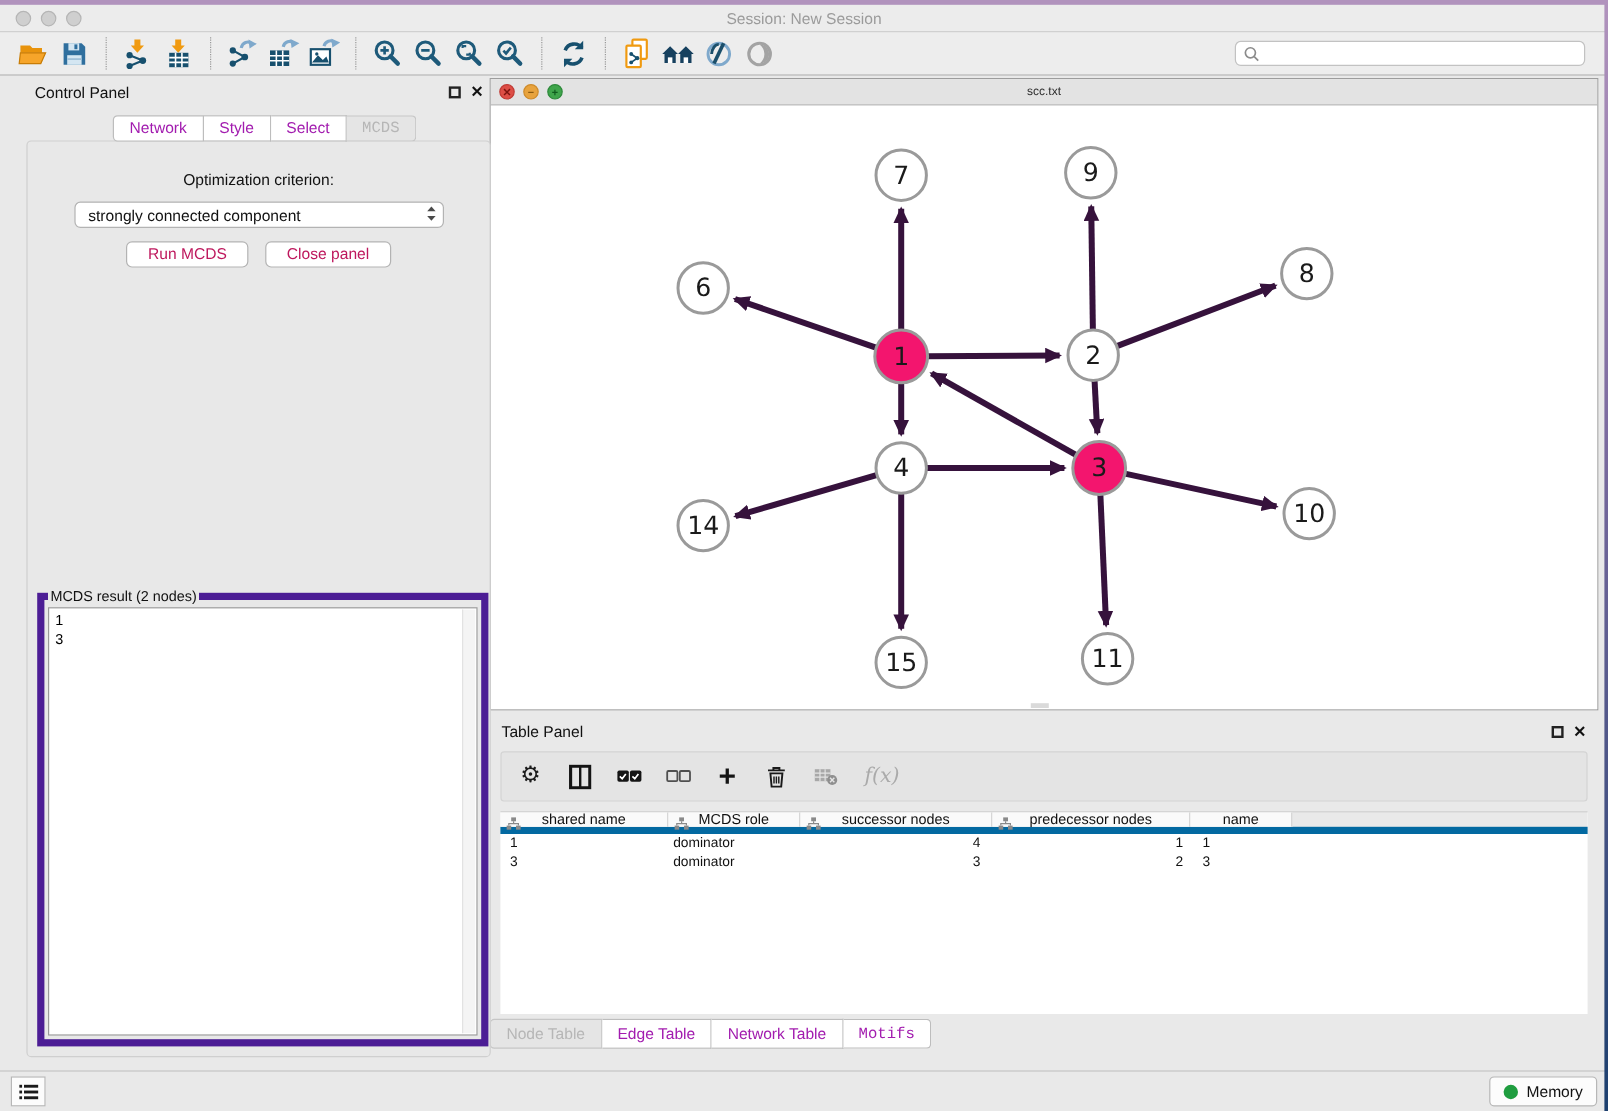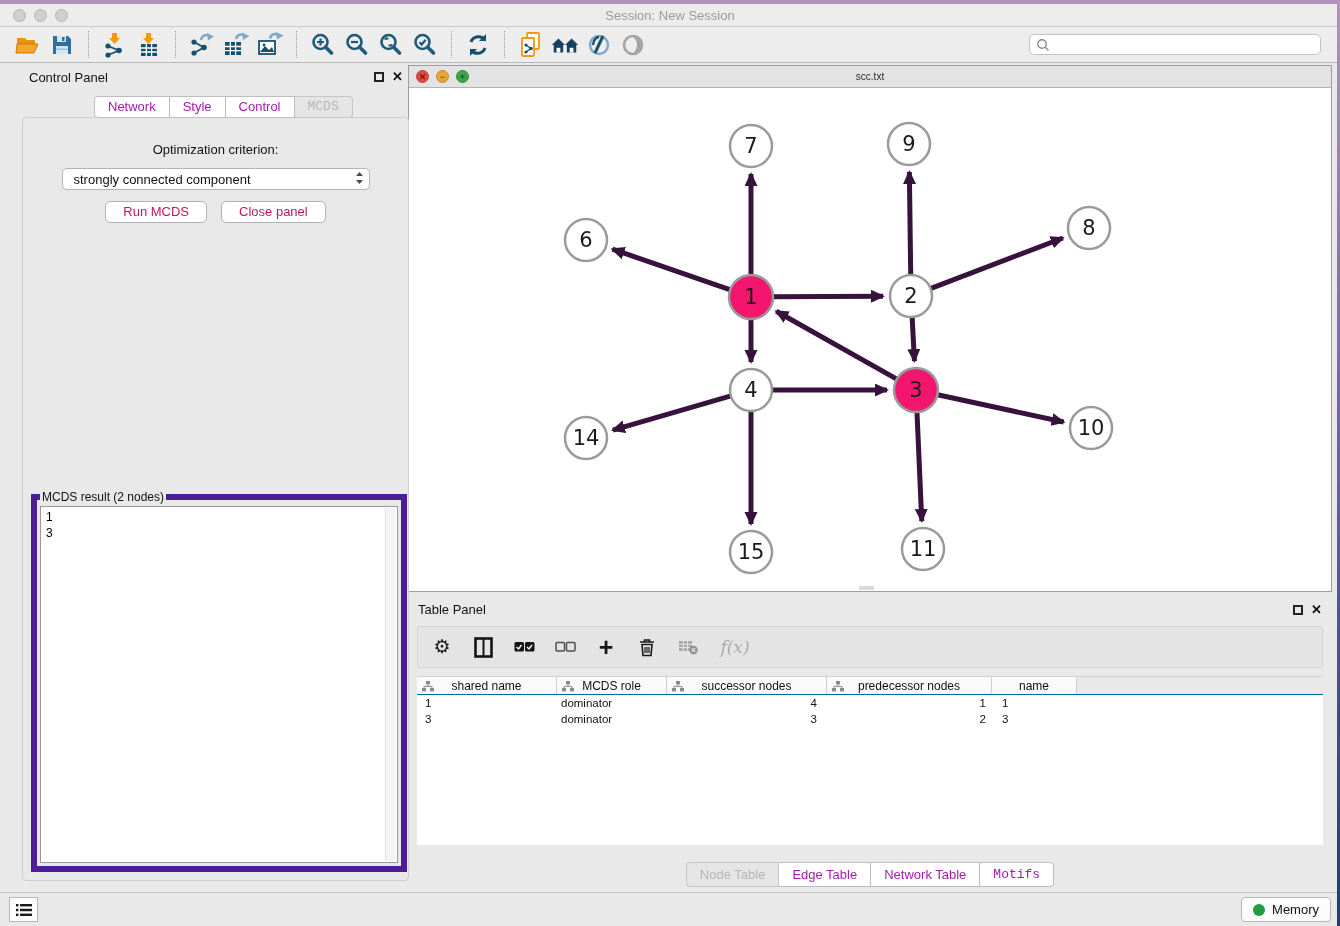--- a/index.html
+++ b/index.html
@@ -85,31 +85,31 @@
   .tp-header { height:27px; display:flex; align-items:center; padding:0 10px; font-size:13px; color:#111; }
   .tp-toolbar { position:absolute; left:9px; right:9px; top:30px; height:42px; background:#e4e4e4;
                 border:1px solid #d4d4d4; border-radius:3px; display:flex; align-items:center;
                 padding:0 13px; gap:19px; }
   .tp-ic { display:flex; align-items:center; justify-content:center; width:22px; height:22px; }
   .gear-glyph { font-size:19px; color:#1c1c1c; line-height:20px; }
   .plus-glyph { font-size:25px; font-weight:bold; color:#151515; line-height:20px; }
   .fx-glyph { font-family:"DejaVu Serif", serif; font-style:italic; font-size:17px; color:#aaa; }
 
   .tp-table { position:absolute; left:9px; right:9px; top:80px; height:169px; background:#fff; }
-  .thead { display:flex; height:19px; background:#e9e9e9; border-top:1px solid #cfcfcf; border-bottom:1px solid #0369a1; }
+  .thead { display:flex; height:19px; background:#e9e9e9; border-top:1px solid #cfcfcf; border-bottom:6px solid #0369a1; }
   .th { position:relative; display:flex; align-items:center; justify-content:center; font-size:12px;
         color:#111; background:#fafafa; border-right:1px solid #cfcfcf; }
   .th .tree { position:absolute; left:5px; top:4px; }
   .trow { display:flex; height:16px; font-size:11.5px; color:#111; align-items:center; }
   .td { height:16px; line-height:16px; overflow:hidden; }
   .c1 { width:140px; } .c2 { width:110px; } .c3 { width:160px; } .c4 { width:165px; } .c5 { width:85px; }
   .pl8 { padding-left:8px; } .pl4 { padding-left:4px; } .pl10 { padding-left:10px; }
   .ra { text-align:right; } .pr10 { padding-right:10px; } .pr6 { padding-right:6px; }
 
-  .tp-tabs { position:absolute; left:0; right:0; top:266px; display:flex; justify-content:center; }
+  .tp-tabs { position:absolute; left:0; right:0; top:253px; display:flex; }
   .tp-tabs .tab { height:25px; line-height:23px; }
 
   
   .statusbar { position:absolute; left:0; right:0; bottom:0; height:34px; background:#e9e9e9;
                border-top:1px solid #c6c6c6; display:flex; align-items:center; padding:0 9px; }
   .list-btn { width:29px; height:25px; background:#fcfcfc; border:1px solid #b7b7b7;
               display:flex; align-items:center; justify-content:center; }
   .memory-btn { margin-left:auto; height:25px; background:#fcfcfc; border:1px solid #b7b7b7;
                 border-radius:4px; display:flex; align-items:center; gap:7px; padding:0 11px;
                 font-size:13px; color:#111; }
@@ -276,21 +276,21 @@
     <div class="cp-header">
       <span>Control Panel</span>
       <span class="win-btns">
         <span class="btn-max"></span>
         <span class="btn-close">✕</span>
       </span>
     </div>
     <div class="cp-tabs">
       <span class="tab">Network</span>
       <span class="tab">Style</span>
-      <span class="tab">Control</span>
+      <span class="tab">Select</span>
       <span class="tab active">MCDS</span>
     </div>
     <div class="cp-content">
       <div class="opt-label">Optimization criterion:</div>
       <div class="select-box">
         <span>strongly connected component</span>
         <span class="spin">
           <svg width="9" height="14" viewBox="0 0 9 14">
             <path d="M4.5 1 L8 5 H1 z" fill="#4a4a4a"></path>
             <path d="M4.5 13 L1 9 H8 z" fill="#4a4a4a"></path>

